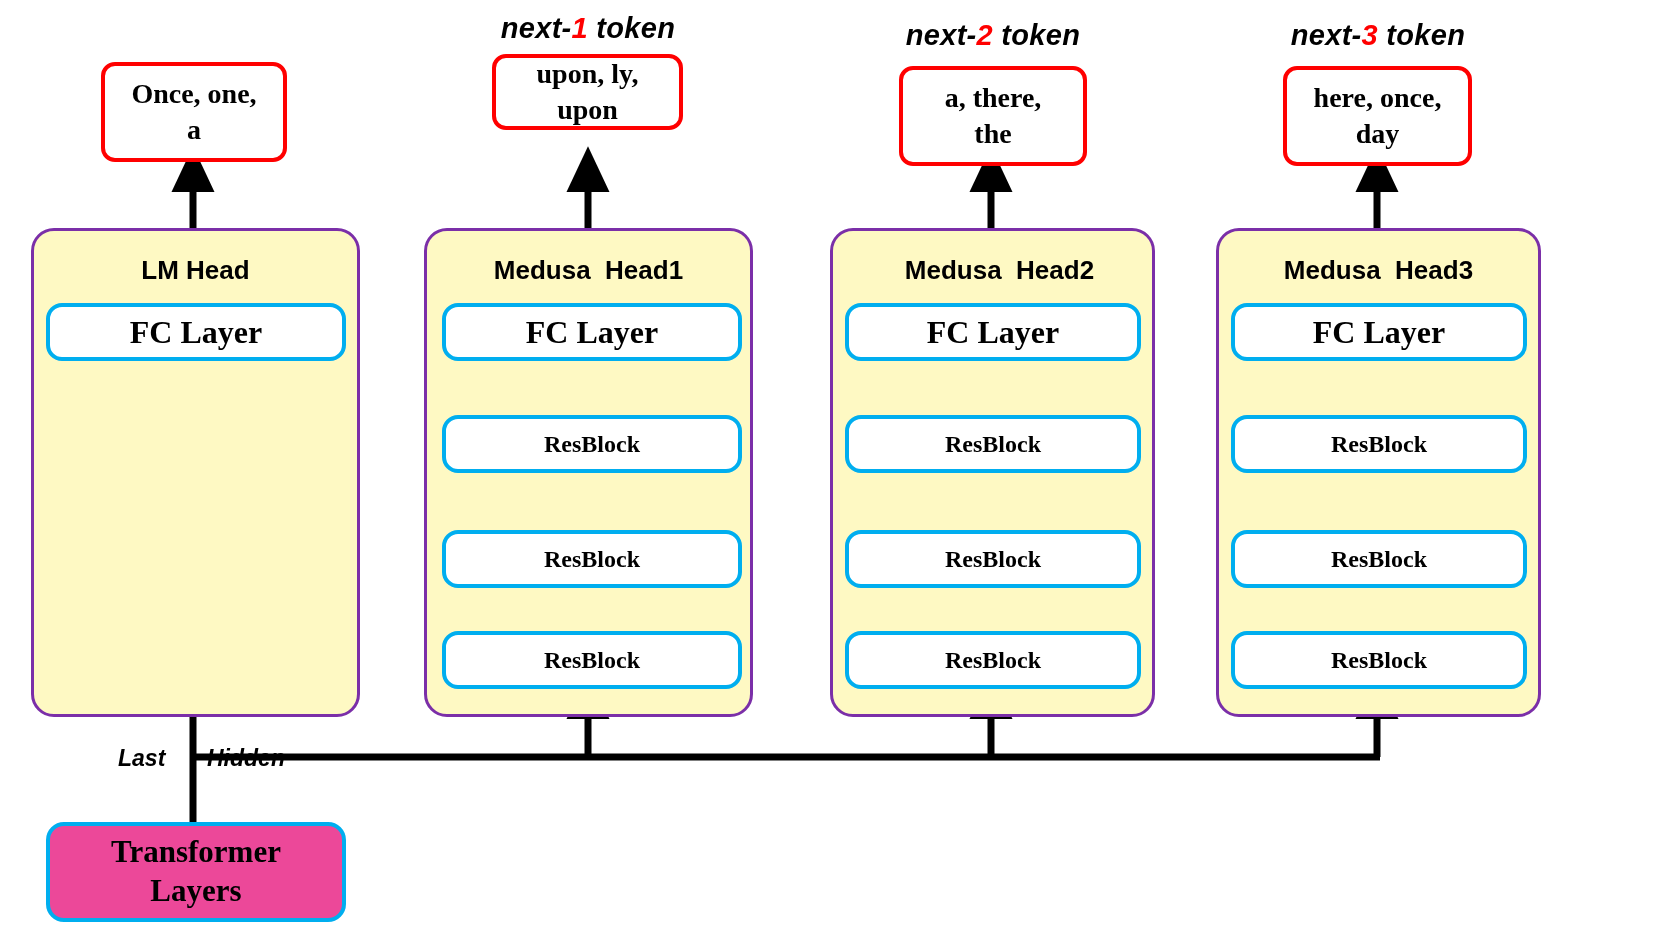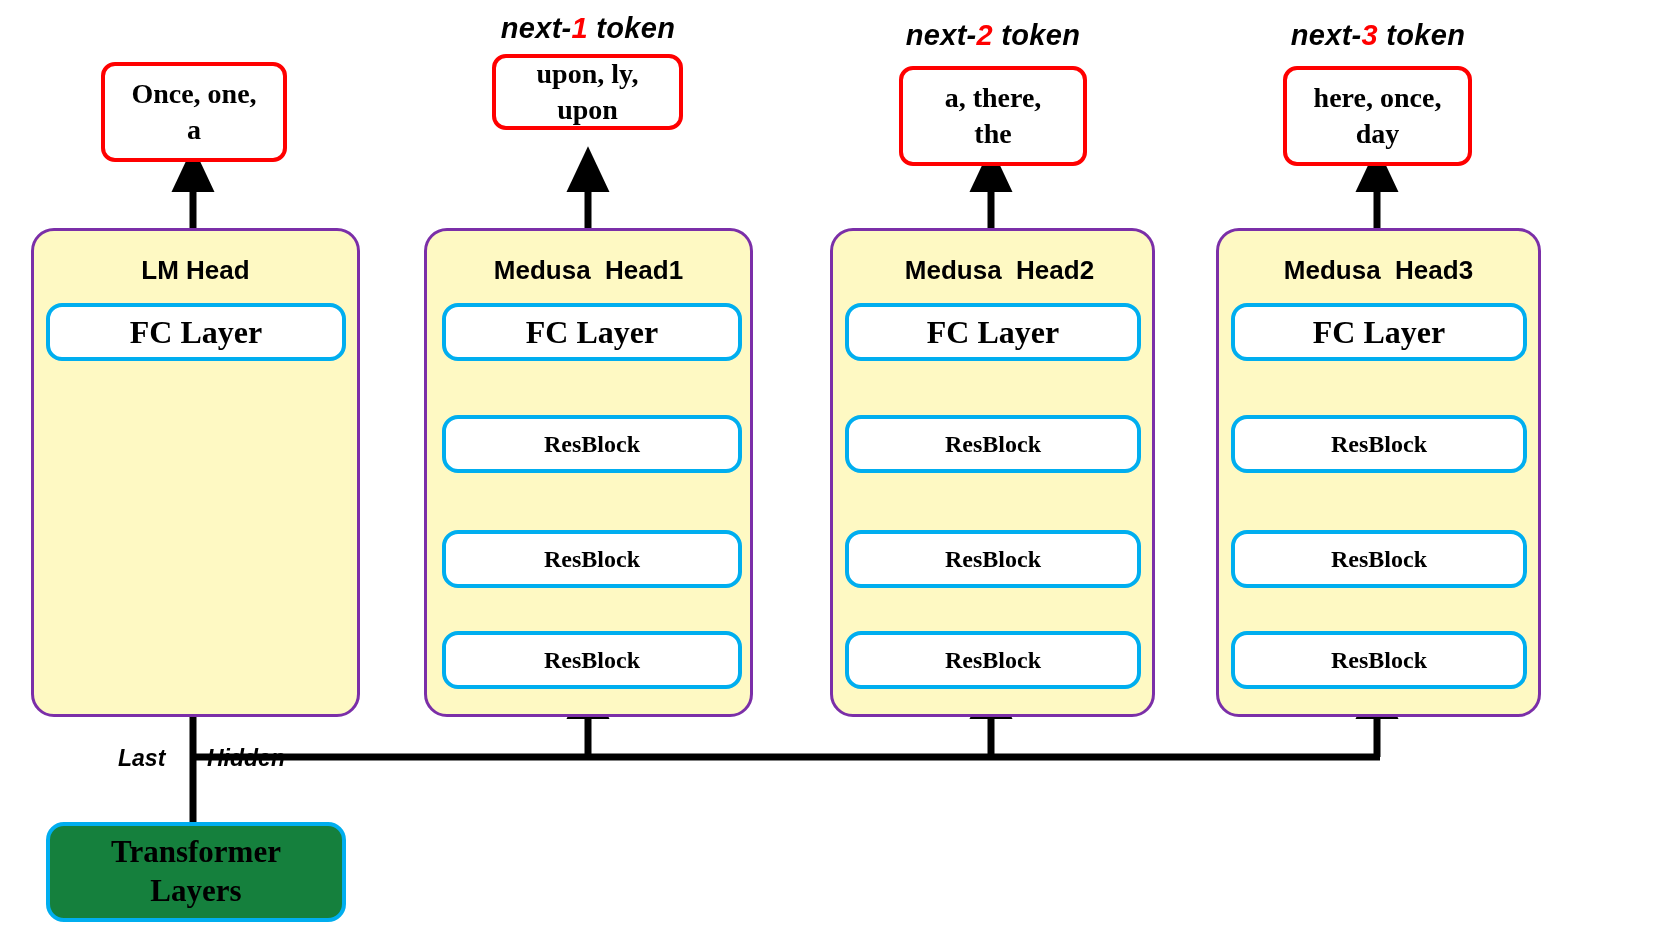--- a/index.html
+++ b/index.html
@@ -90,21 +90,21 @@
     color: #000000;
     white-space: nowrap;
   }
   .block.fc { font-size: 32px; }
 
   
   .transformer-box {
     position: absolute;
     border: 4px solid #00aeef;
     border-radius: 18px;
-    background: #15803d;
+    background: #ec4899;
     box-sizing: border-box;
     display: flex;
     flex-direction: column;
     align-items: center;
     justify-content: center;
     font-family: "Liberation Serif", serif;
     font-weight: bold;
     font-size: 31px;
     color: #000000;
     line-height: 1.25;

